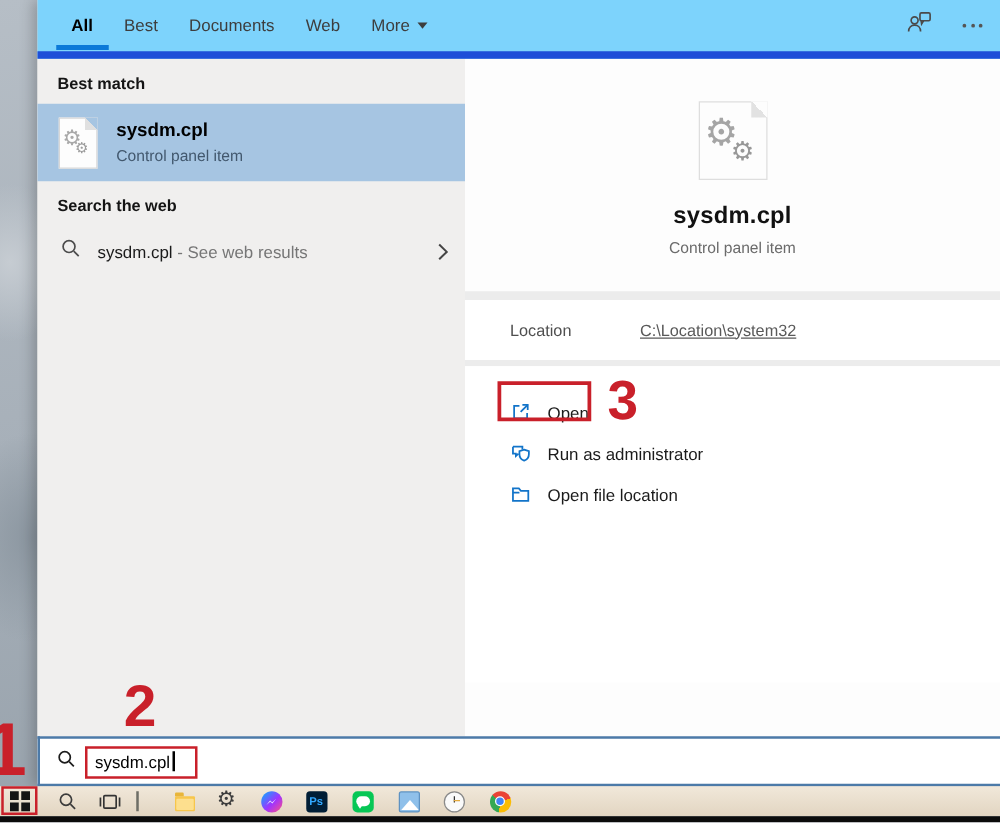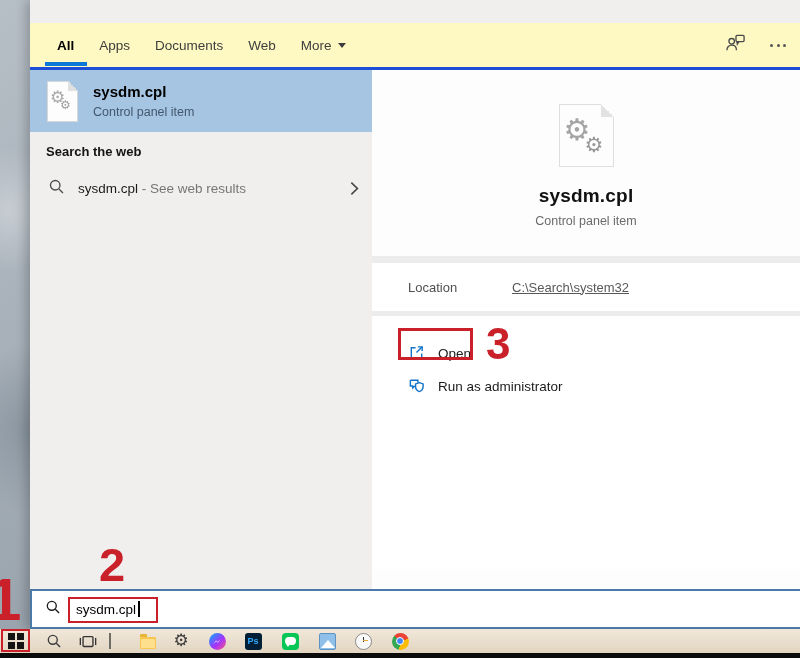--- a/index.html
+++ b/index.html
@@ -11,21 +11,21 @@
   .desktop { position:absolute; inset:0;
     background:
       radial-gradient(70px 90px at 8px 210px, #c6ccd2 0%, rgba(198,204,210,0) 70%),
       radial-gradient(90px 120px at 26px 430px, #8b96a0 0%, rgba(139,150,160,0) 70%),
       linear-gradient(170deg,#b6bec6 0%,#a7b0b9 45%,#929da7 100%); }
 
   
   .window { position:absolute; left:30px; top:0; width:770px; height:629px; background:#f0efee; box-shadow:-4px 0 10px rgba(0,0,0,.22); }
 
   
-  .topbar { position:relative; height:47px; background:#fef9c3; border-bottom:3px solid #1d4ed8; display:flex; align-items:stretch;margin-top:23px; }
+  .topbar { position:relative; height:47px; background:#7dd3fc; border-bottom:6px solid #1d4ed8; display:flex; align-items:stretch; }
   .tabs { display:flex; margin-left:27px; gap:25px; }
   .tab { position:relative; display:flex; align-items:center; font-size:13.5px; color:#3d3d3d; cursor:default; }
   .tab.active { font-weight:bold; color:#000; }
   .tab-underline { position:absolute; left:-12px; bottom:1px; width:42px; height:4px; background:#0b79d8; }
   .more-caret { width:0; height:0; border-left:4.5px solid transparent; border-right:4.5px solid transparent; border-top:5px solid #3d3d3d; margin-left:6px; }
   .topbar-icons { position:absolute; right:14px; top:0; height:100%; display:flex; align-items:center; gap:24px; }
   .dots { display:flex; gap:3.5px; }
   .dots i { width:3px; height:3px; border-radius:50%; background:#555; }
 
   
@@ -122,21 +122,21 @@
 
   <div class="window">
 
     <div class="topbar">
       <div class="tabs">
         <div class="tab active">
           <span>All</span>
           <span class="tab-underline"></span>
         </div>
         <div class="tab">
-          <span>Apps</span>
+          <span>Best</span>
         </div>
         <div class="tab">
           <span>Documents</span>
         </div>
         <div class="tab">
           <span>Web</span>
         </div>
         <div class="tab">
           <span>More</span>
           <span class="more-caret"></span>
@@ -155,20 +155,21 @@
             <i></i>
             <i></i>
             <i></i>
           </span>
       </div>
     </div>
 
     <div class="content">
 
       <div class="left-panel">
+        <div class="lp-header">Best match</div>
 
         <div class="best-item">
           <div class="doc-icon doc-sm">
             <span class="fold"></span>
             <span class="gear-big"></span>
             <span class="gear-small"></span>
           </div>
           <div class="best-text">
             <div class="best-title">sysdm.cpl</div>
             <div class="best-sub">Control panel item</div>
@@ -201,21 +202,21 @@
             <span class="gear-small"></span>
           </div>
           <div class="preview-title">sysdm.cpl</div>
           <div class="preview-sub">Control panel item</div>
         </div>
 
         <div class="band band-a"></div>
 
         <div class="loc-row">
           <span class="loc-label">Location</span>
-          <span class="loc-link">C:\Search\system32</span>
+          <span class="loc-link">C:\Location\system32</span>
         </div>
 
         <div class="band band-b"></div>
 
         <div class="actions">
           <div class="action-row">
             <span class="ai">
               <svg width="17" height="17" viewBox="0 0 18 18" fill="none" stroke="#1274c9" stroke-width="1.5">
                 <path d="M8 4 H3.5 V14.5 H14.5 V10"></path>
                 <path d="M9 9 L15 3"></path>
@@ -228,20 +229,29 @@
           </div>
           <div class="action-row">
             <span class="ai">
               <svg width="17" height="17" viewBox="0 0 18 18" fill="none" stroke="#1274c9" stroke-width="1.5">
                 <path d="M2.5 3.5 H10.5 V6"></path>
                 <path d="M2.5 3.5 V9.5 H5 V11.5 L7.2 9.5"></path>
                 <path d="M12 6 L16 7.3 V10 C16 12.8 14.2 14.6 12 15.4 C9.8 14.6 8 12.8 8 10 V7.3 Z"></path>
               </svg>
             </span>
             <span class="action-label">Run as administrator</span>
+          </div>
+          <div class="action-row">
+            <span class="ai">
+              <svg width="17" height="17" viewBox="0 0 18 18" fill="none" stroke="#1274c9" stroke-width="1.5">
+                <path d="M2.5 4 H7.5 L9.2 6 H15.5 V14.5 H2.5 Z"></path>
+                <path d="M2.5 7.5 H8"></path>
+              </svg>
+            </span>
+            <span class="action-label">Open file location</span>
           </div>
         </div>
       </div>
     </div>
   </div>
 
   <div class="searchbar">
     <span>
       <svg width="16" height="16" viewBox="0 0 20 20" fill="none" stroke="#1c1c1c" stroke-width="1.7">
         <circle cx="8.5" cy="8.5" r="5.6"></circle>

